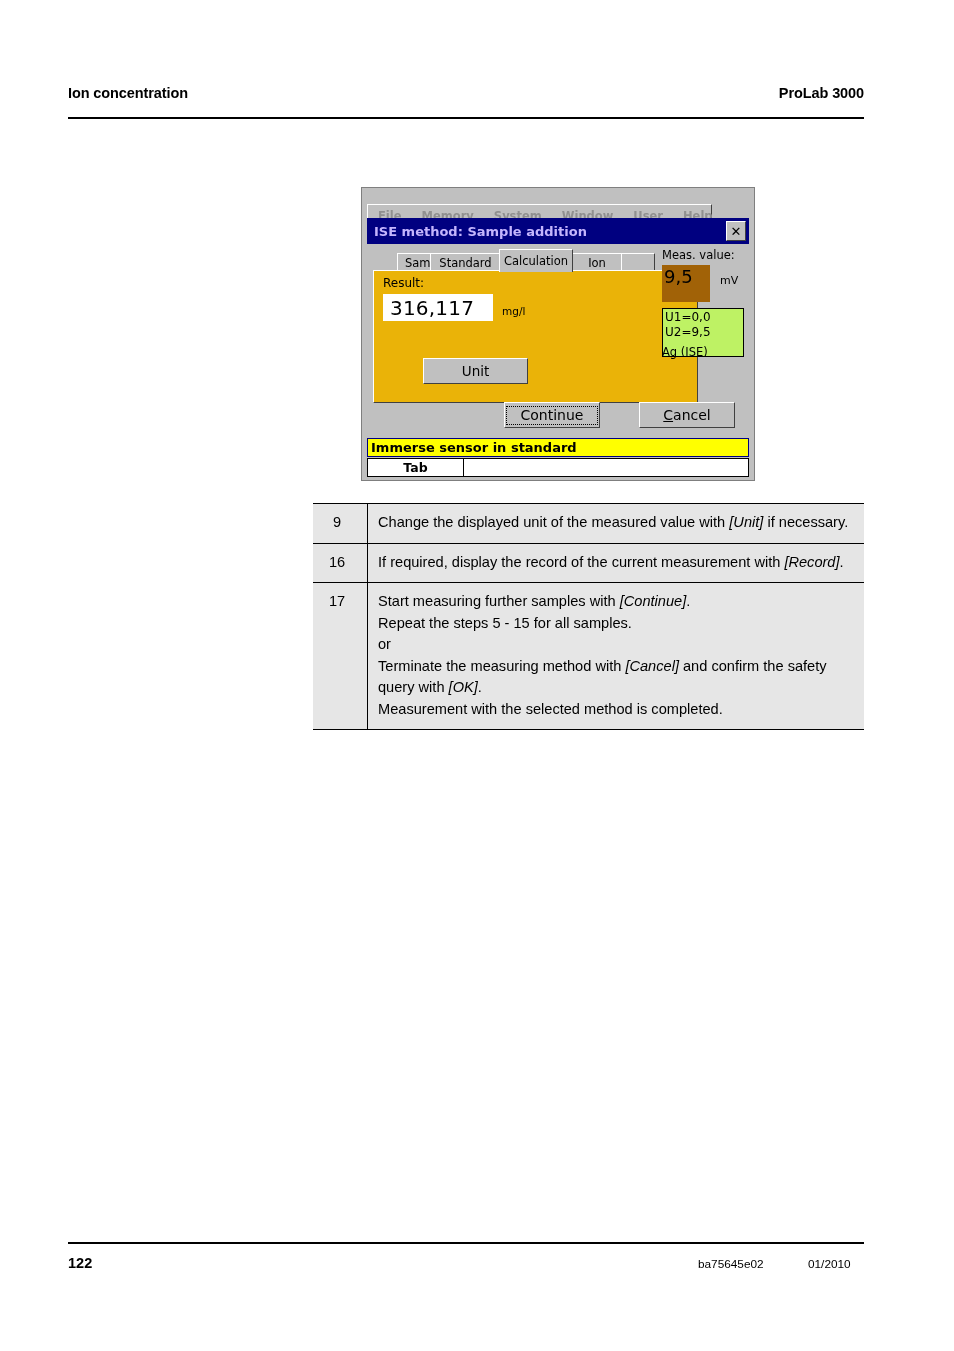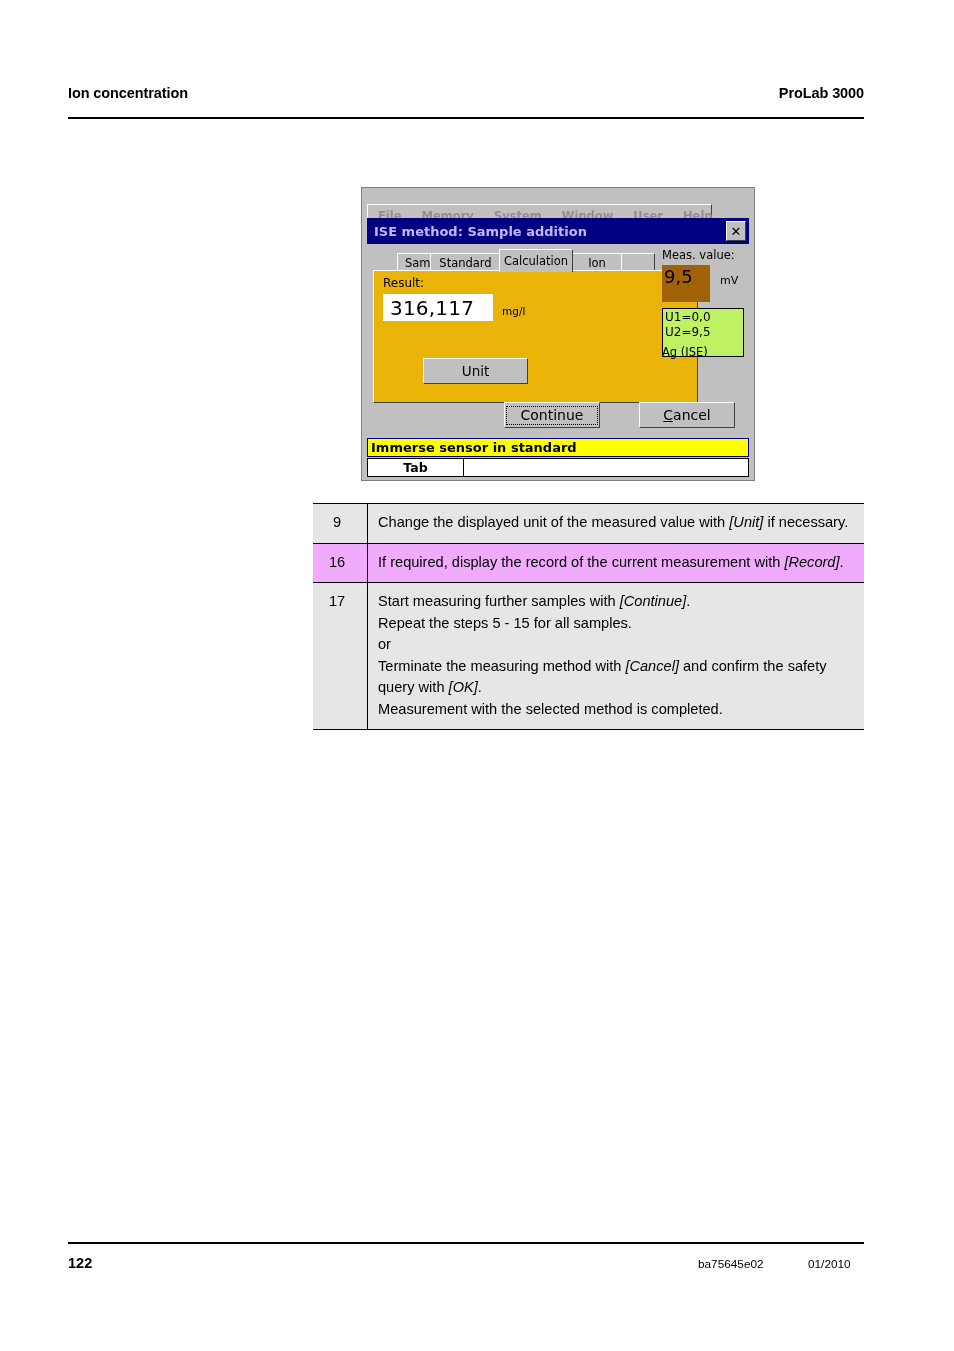--- a/index.html
+++ b/index.html
@@ -370,21 +370,21 @@
     width: 48px;
     text-align: center;
     padding-right: 6px;
     border-right: 1.3px solid #000000;
   }
   #steps-table td.body {
     padding-left: 10px;
     padding-right: 8px;
   }
   #steps-table tr.shaded td { background: #e6e6e6; }
-  #steps-table tr.plain td { background: #f0abfc; }
+  #steps-table tr.plain td { background: #e5e5e5; }
   .bk { font-style: italic; }
 
   
   #footer-rule {
     position: absolute;
     left: 68px;
     top: 1242px;
     width: 796px;
     height: 2px;
     background: #000000;

